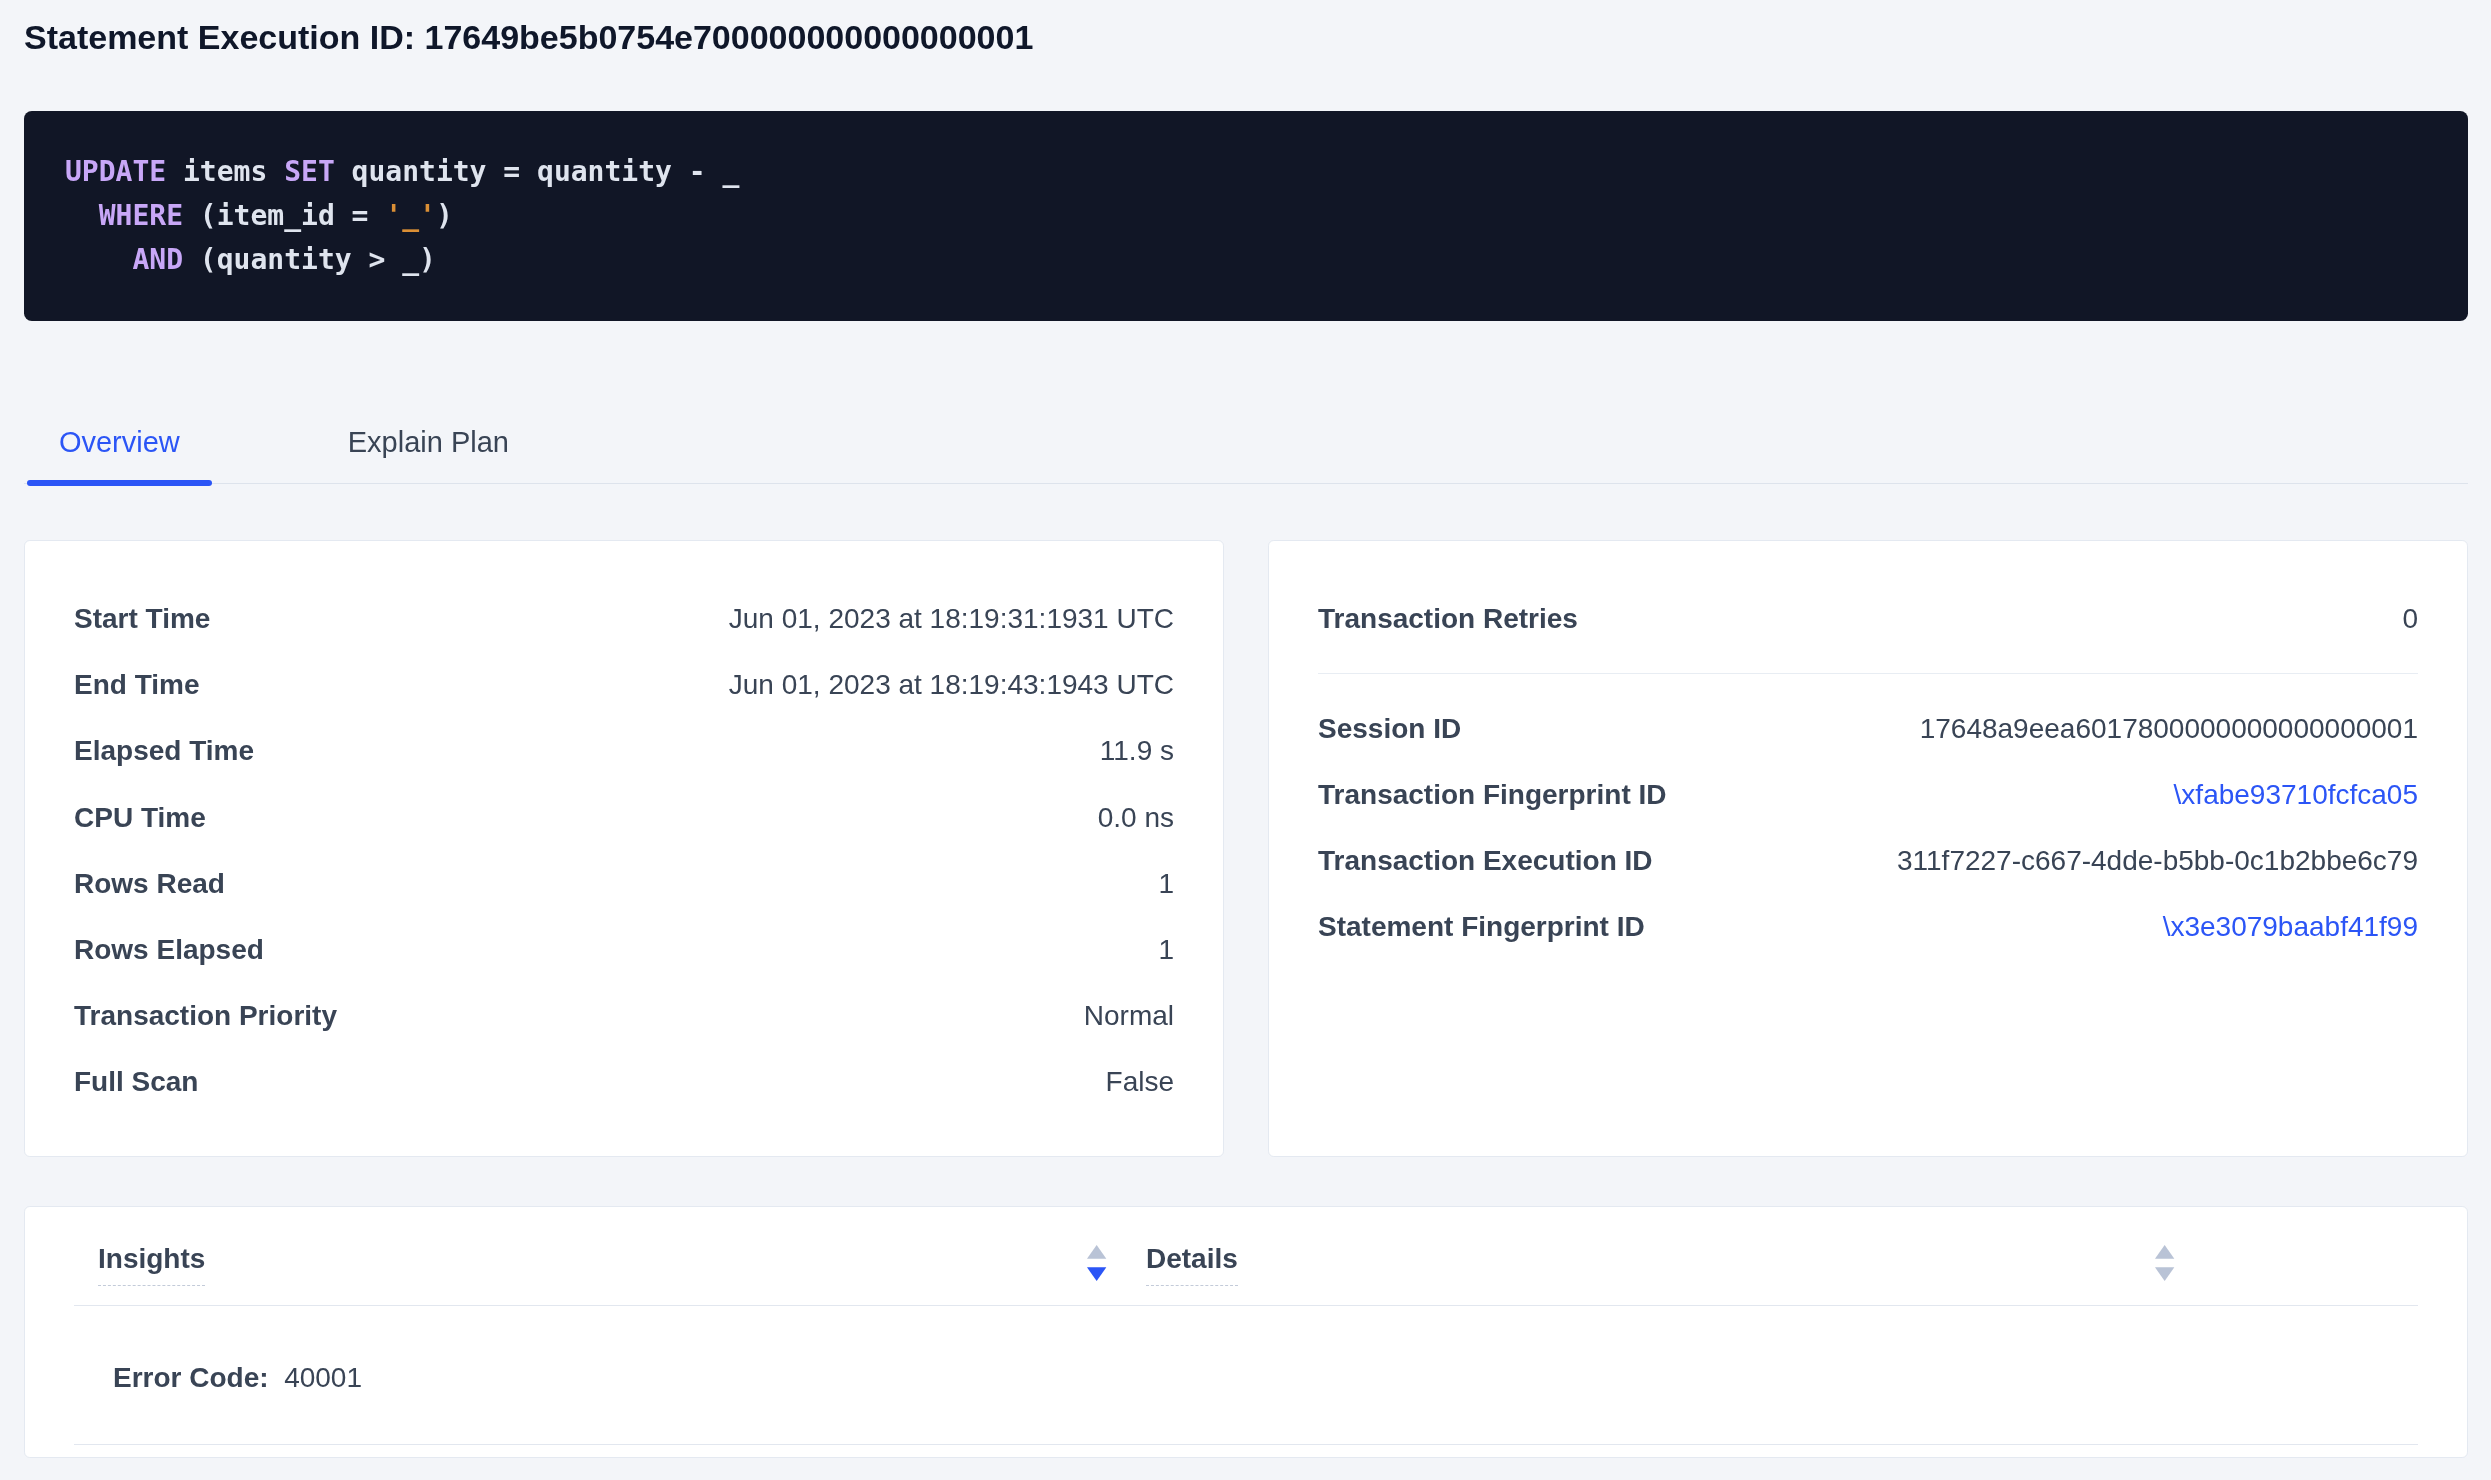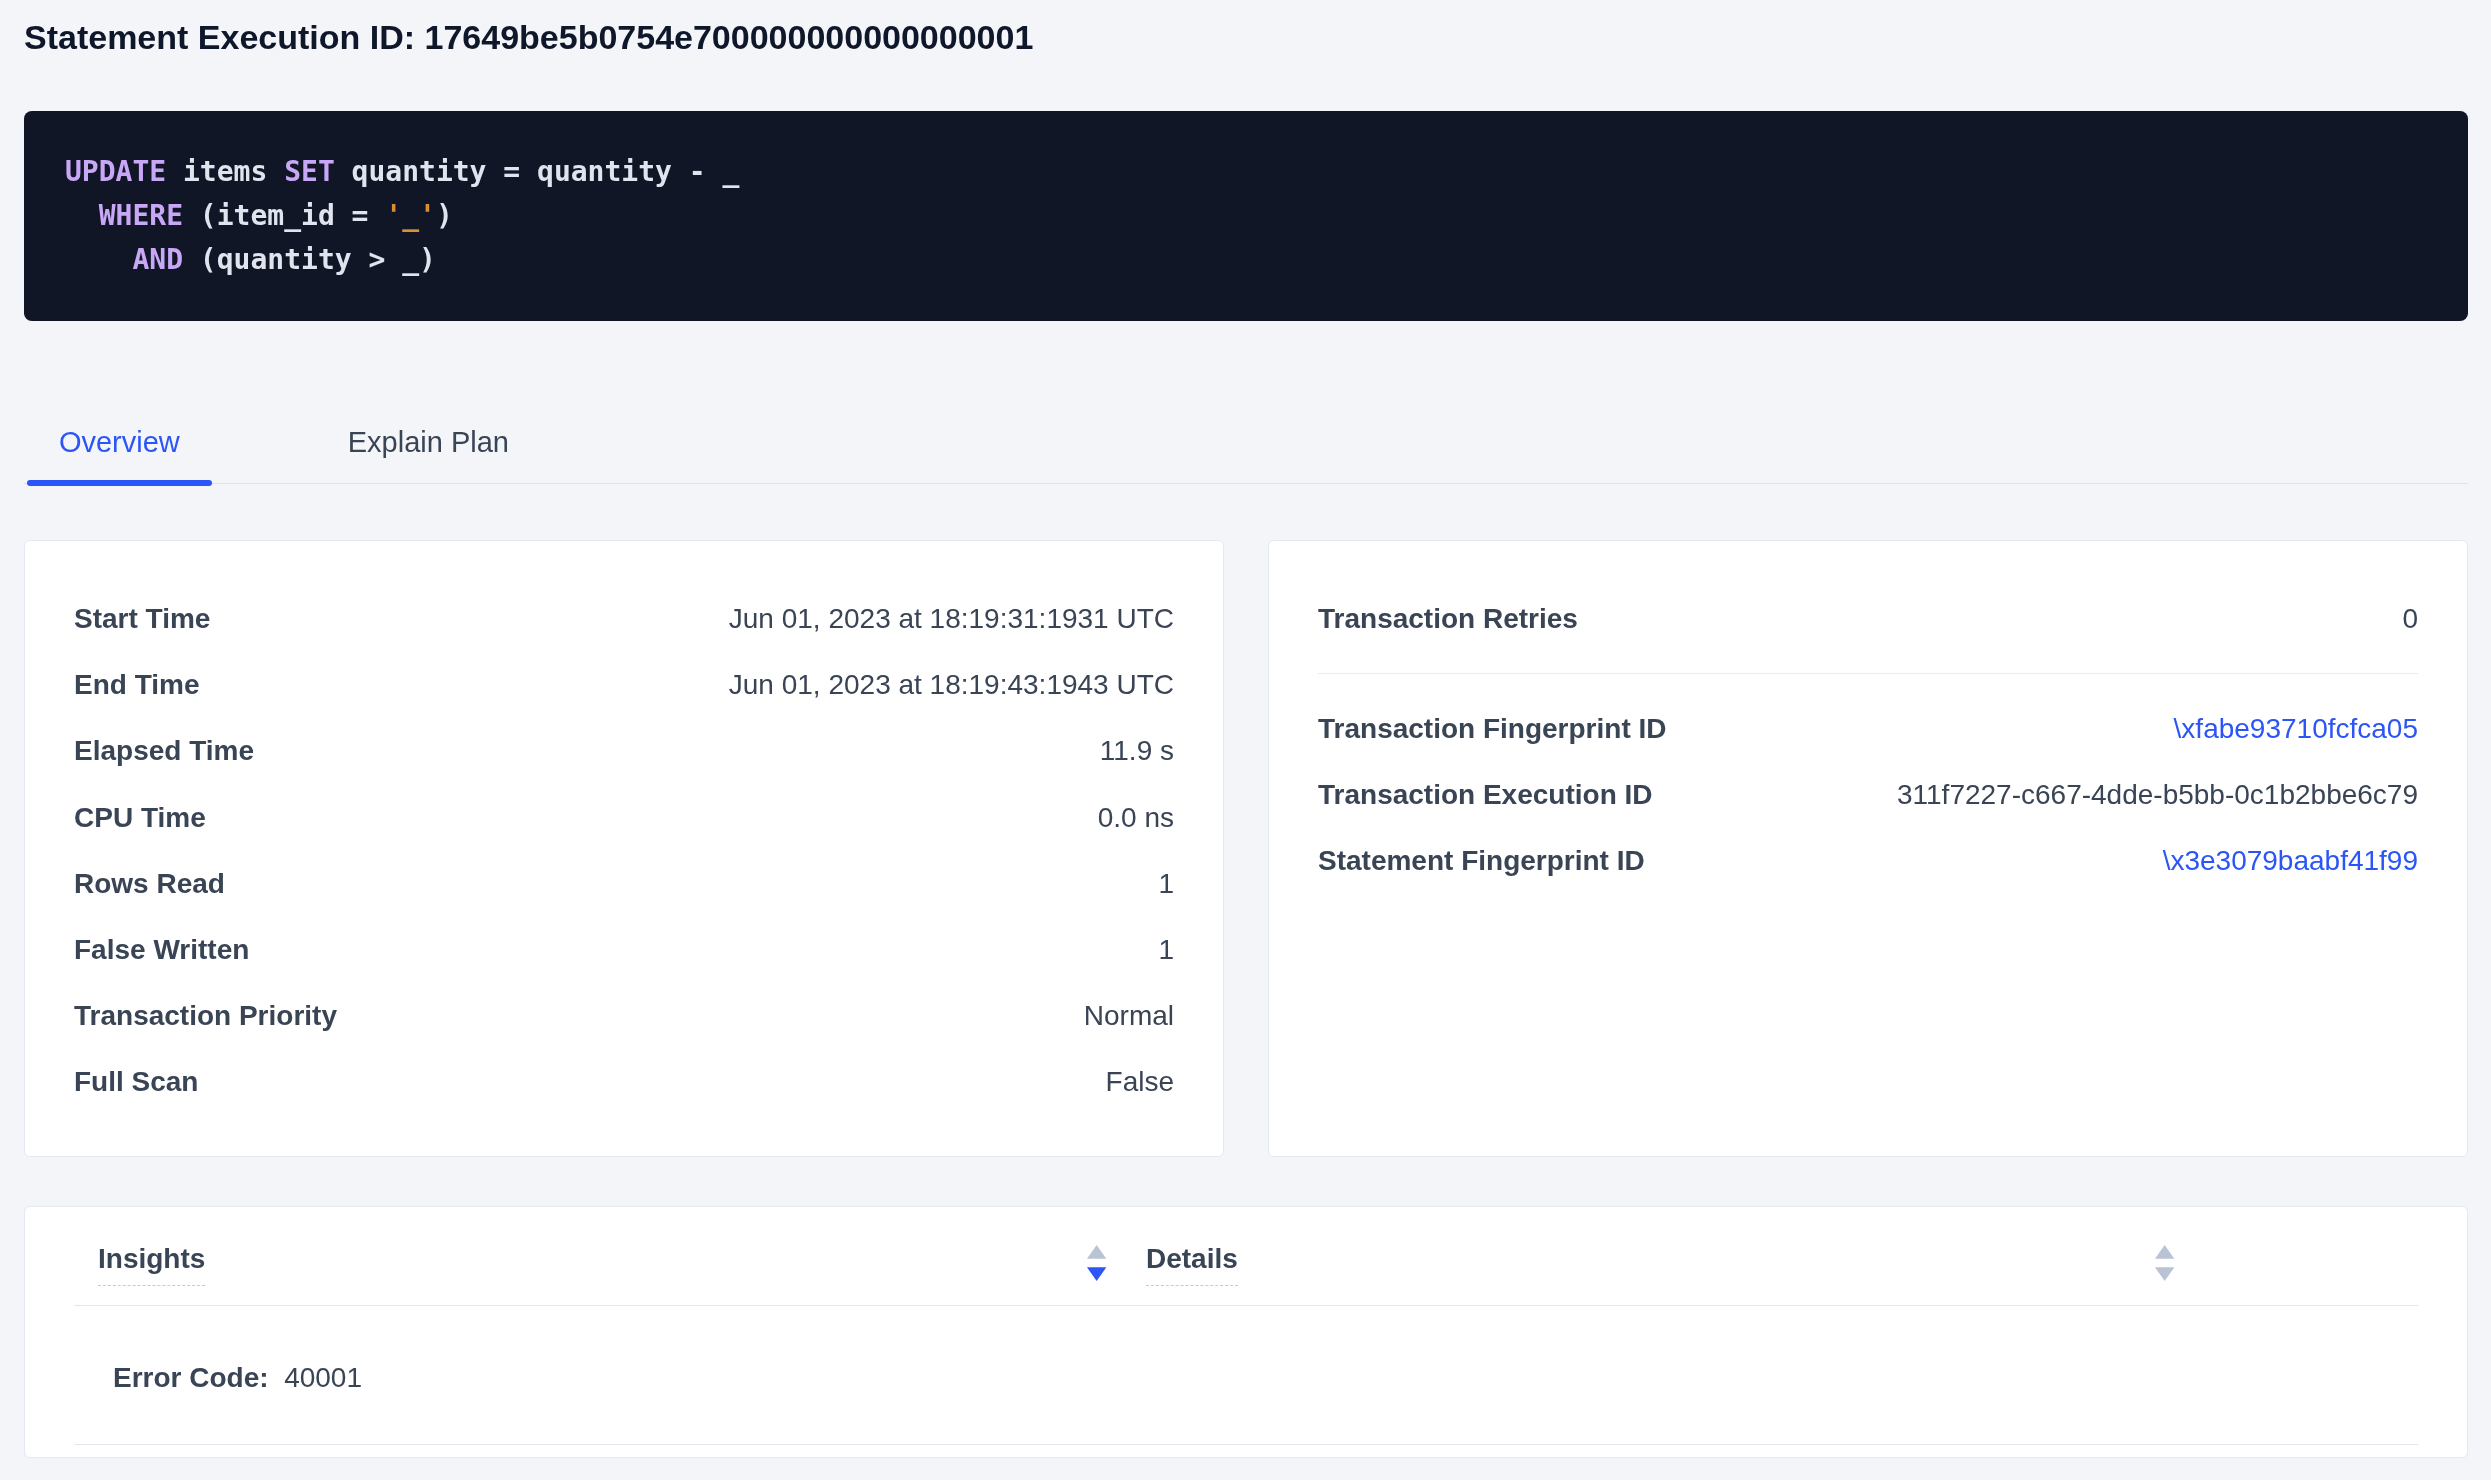--- a/index.html
+++ b/index.html
@@ -107,39 +107,43 @@
       </div>
       <div class="kv">
         <span class="k">CPU Time</span>
         <span class="v">0.0 ns</span>
       </div>
       <div class="kv">
         <span class="k">Rows Read</span>
         <span class="v">1</span>
       </div>
       <div class="kv">
-        <span class="k">False Written</span>
+        <span class="k">Rows Elapsed</span>
         <span class="v">1</span>
       </div>
       <div class="kv">
         <span class="k">Transaction Priority</span>
         <span class="v">Normal</span>
       </div>
       <div class="kv">
         <span class="k">Full Scan</span>
         <span class="v">False</span>
       </div>
     </div>
 
     <div class="card">
       <div class="kv">
         <span class="k">Transaction Retries</span>
         <span class="v">0</span>
       </div>
       <hr class="card-divider">
+      <div class="kv">
+        <span class="k">Session ID</span>
+        <span class="v">17648a9eea6017800000000000000001</span>
+      </div>
       <div class="kv">
         <span class="k">Transaction Fingerprint ID</span>
         <span class="v link">\xfabe93710fcfca05</span>
       </div>
       <div class="kv">
         <span class="k">Transaction Execution ID</span>
         <span class="v">311f7227-c667-4dde-b5bb-0c1b2bbe6c79</span>
       </div>
       <div class="kv">
         <span class="k">Statement Fingerprint ID</span>

